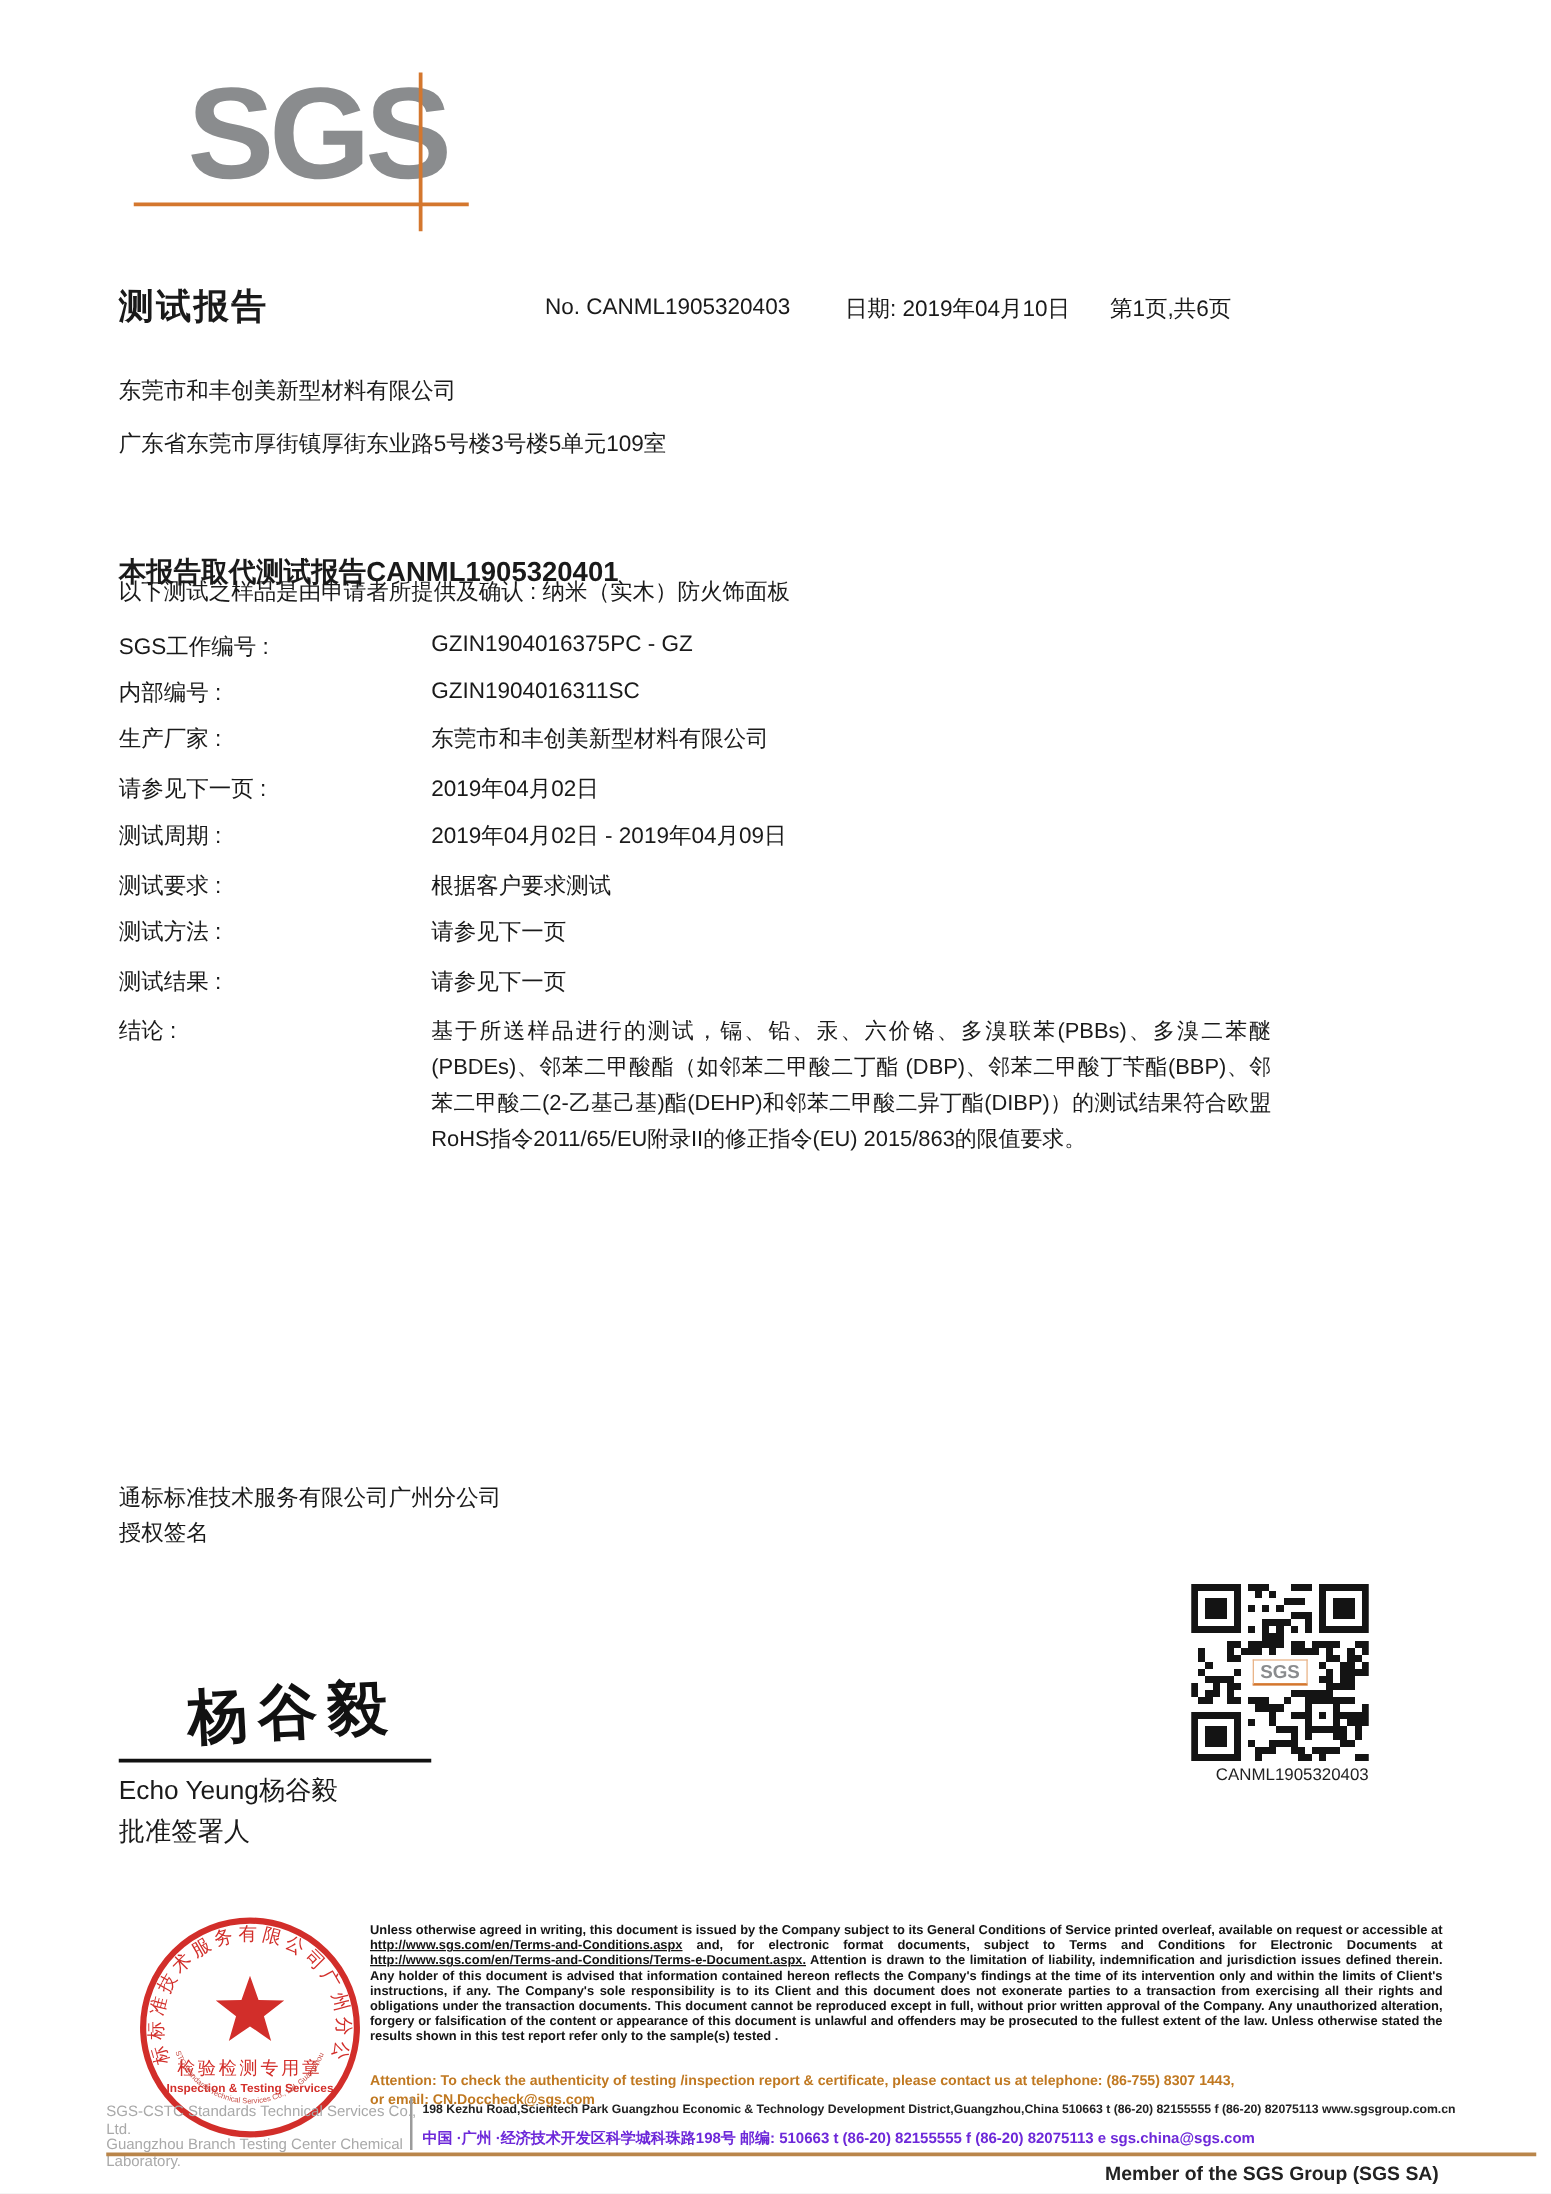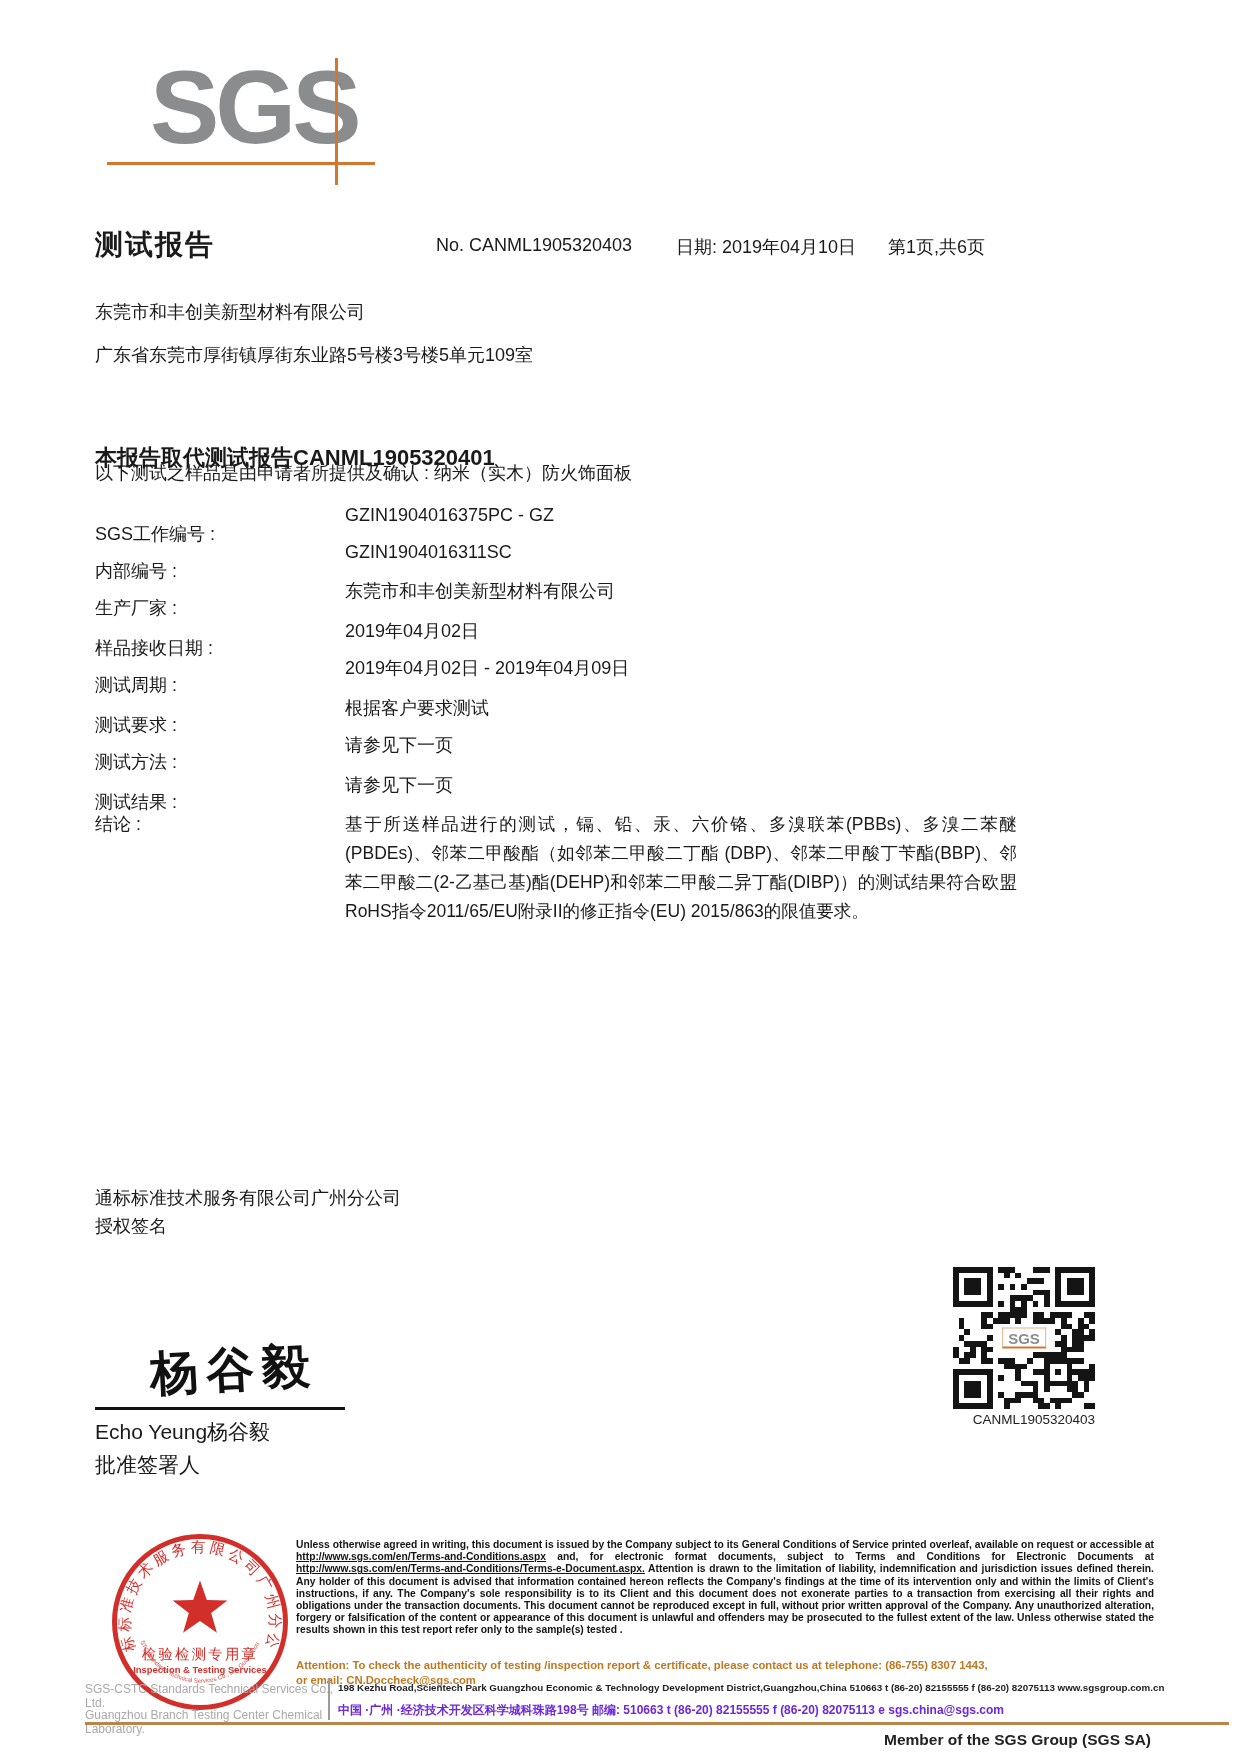--- a/index.html
+++ b/index.html
@@ -27,21 +27,21 @@
   .applicant-name    { position:absolute; left:95px; top:300px; font-size:18px; }
   .applicant-address { position:absolute; left:95px; top:343px; font-size:18px; }
 
   .replace-notice { position:absolute; left:95px; top:433px; font-size:22px; font-weight:bold;margin-top:10px; }
   .sample-stmt    { position:absolute; left:95px; top:461px; font-size:18px; }
 
   
   .fields { position:absolute; left:95px; top:505px; width:1000px; }
   .field-row { height:37px; display:flex; font-size:18px; }
   .field-row:nth-child(4), .field-row:nth-child(6), .field-row:nth-child(8) { margin-top:3px; }
-  .field-label { width:250px; flex:0 0 250px;margin-top:17px; }
+  .field-label { width:250px; flex:0 0 250px; }
   .field-value { flex:1; }
 
   .conclusion-label { position:absolute; left:95px; top:812px; font-size:18px; }
   .conclusion-text  {
     position:absolute; left:345px; top:810px; width:672px;
     font-size:17.5px; line-height:29px; text-align:justify;
   }
 
   
   .sign-company { position:absolute; left:95px; top:1186px; font-size:18px; }
@@ -120,21 +120,21 @@
       <span class="field-label">内部编号 :</span>
       <span class="field-value">GZIN1904016311SC</span>
     </div>
 
     <div class="field-row">
       <span class="field-label">生产厂家 :</span>
       <span class="field-value">东莞市和丰创美新型材料有限公司</span>
     </div>
 
     <div class="field-row">
-      <span class="field-label">样品接收日期 :</span>
+      <span class="field-label">请参见下一页 :</span>
       <span class="field-value">2019年04月02日</span>
     </div>
 
     <div class="field-row">
       <span class="field-label">测试周期 :</span>
       <span class="field-value">2019年04月02日 - 2019年04月09日</span>
     </div>
 
     <div class="field-row">
       <span class="field-label">测试要求 :</span>

